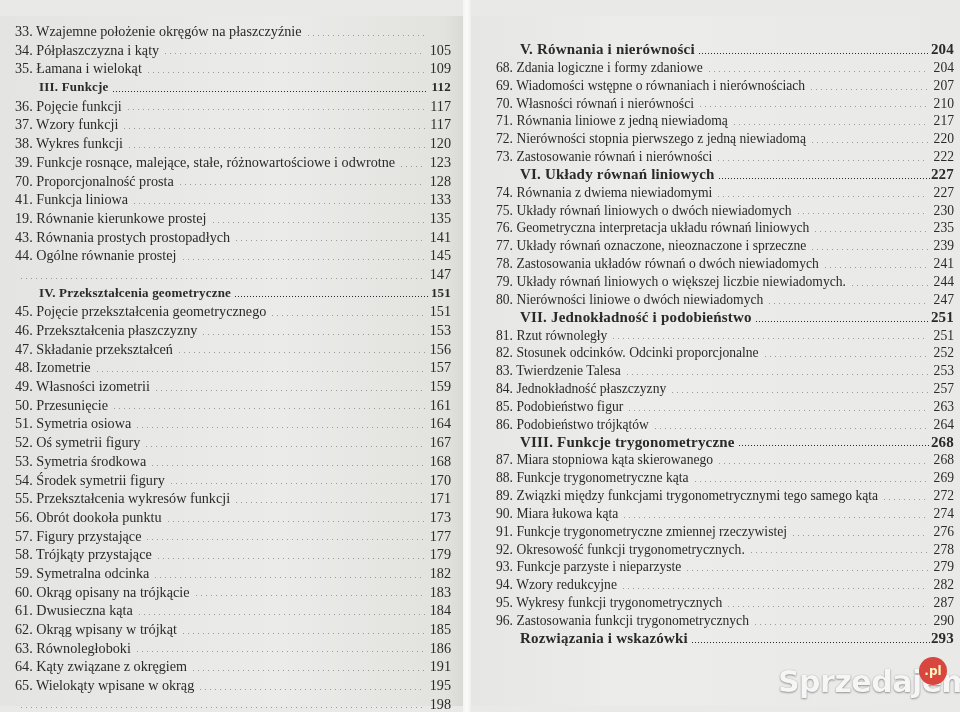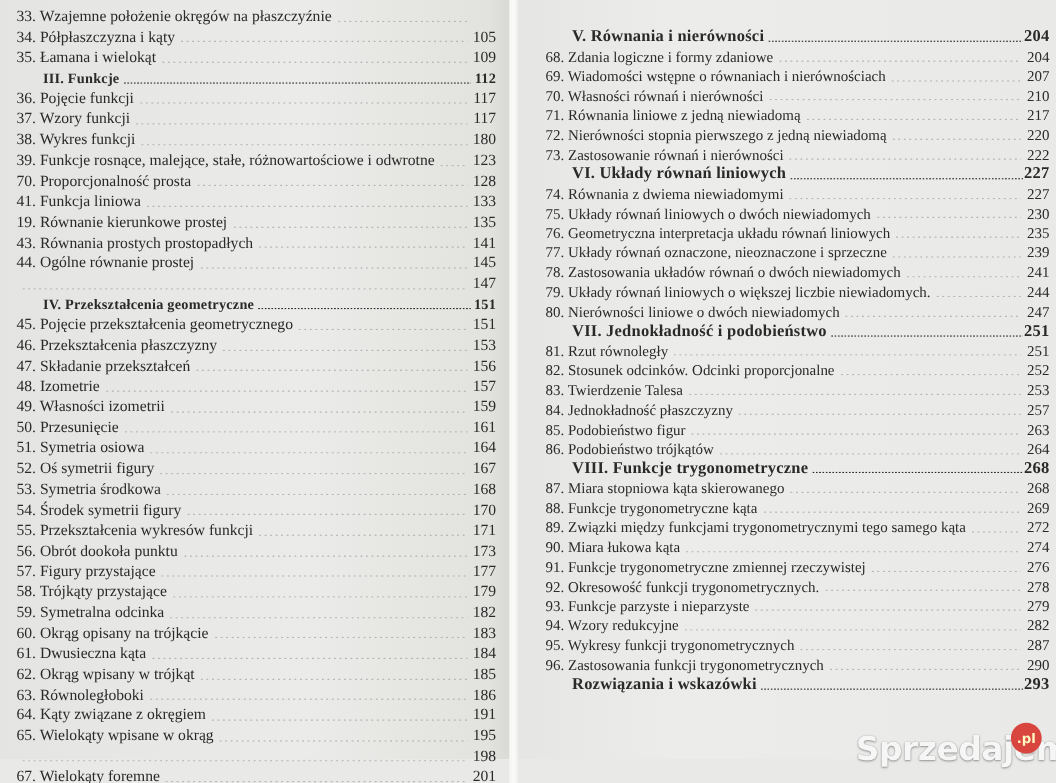--- a/index.html
+++ b/index.html
@@ -2,21 +2,21 @@
 <html><head>
 <meta charset="utf-8">
 <style>
   html, body { margin:0; padding:0; }
   body {
     width:960px; height:712px; overflow:hidden; position:relative;
     background:#e9e9e7;
     font-family: "Liberation Serif", "DejaVu Serif", serif;
     color:#2a2a2a;
   }
-  .page { position:absolute; top:0; height:690px; box-sizing:border-box; }
+  .page { position:absolute; top:16px; height:690px; box-sizing:border-box; }
   .page-left {
     left:0; width:463px;
     background: linear-gradient(90deg, #e4e4e2 0%, #ebebe9 60%, #e2e2df 96%, #d9d9d6 100%);
   }
   .spine {
     position:absolute; left:463px; top:0; width:8px; height:712px;
     background: linear-gradient(90deg, #f4f4f2 0%, #fbfbfa 50%, #eeeeec 100%);
   }
   .page-right {
     left:471px; width:489px;
@@ -87,21 +87,21 @@
         <span class="p">117</span>
       </div>
       <div class="row">
         <span class="t">37. Wzory funkcji</span>
         <span class="d"></span>
         <span class="p">117</span>
       </div>
       <div class="row">
         <span class="t">38. Wykres funkcji</span>
         <span class="d"></span>
-        <span class="p">180</span>
+        <span class="p">120</span>
       </div>
       <div class="row">
         <span class="t">39. Funkcje rosnące, malejące, stałe, różnowartościowe i odwrotne</span>
         <span class="d"></span>
         <span class="p">123</span>
       </div>
       <div class="row">
         <span class="t">70. Proporcjonalność prosta</span>
         <span class="d"></span>
         <span class="p">128</span>

